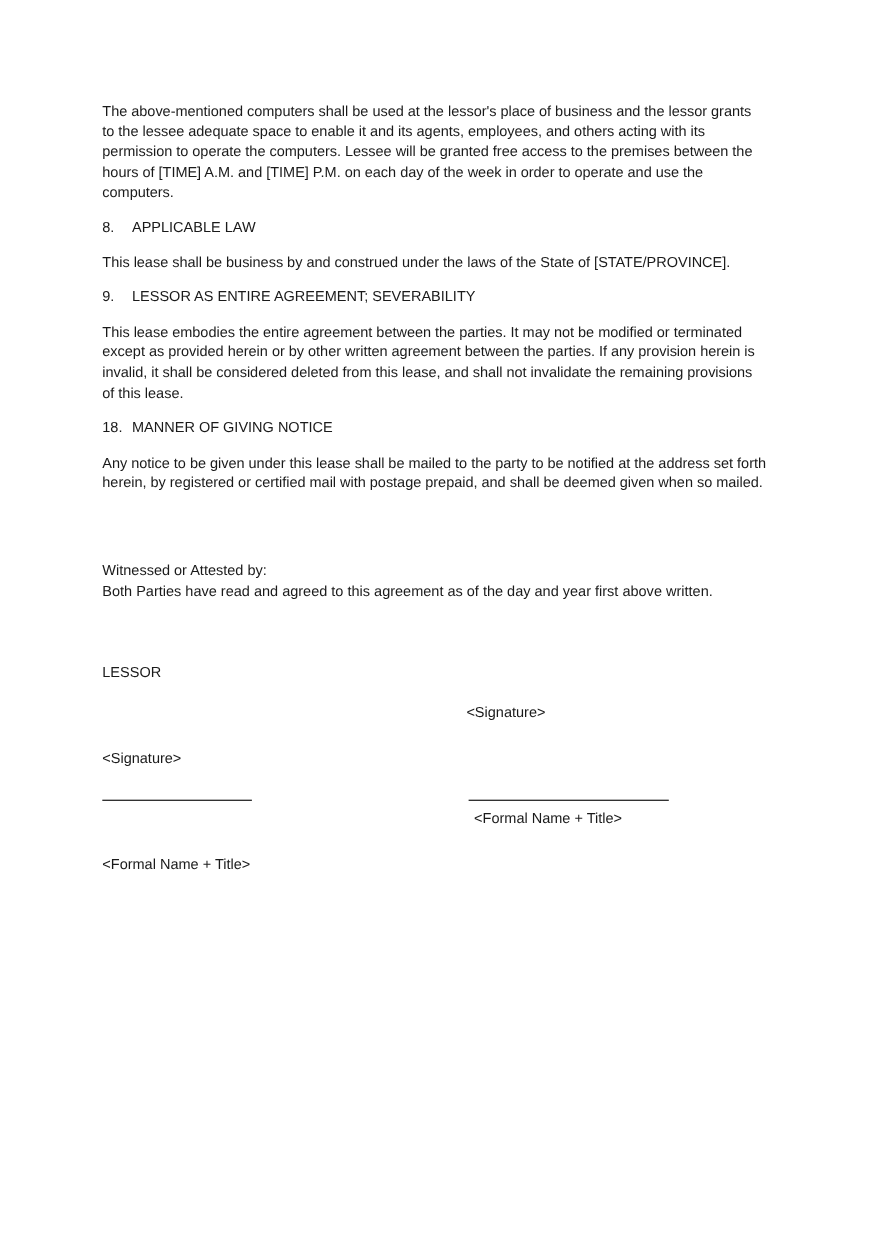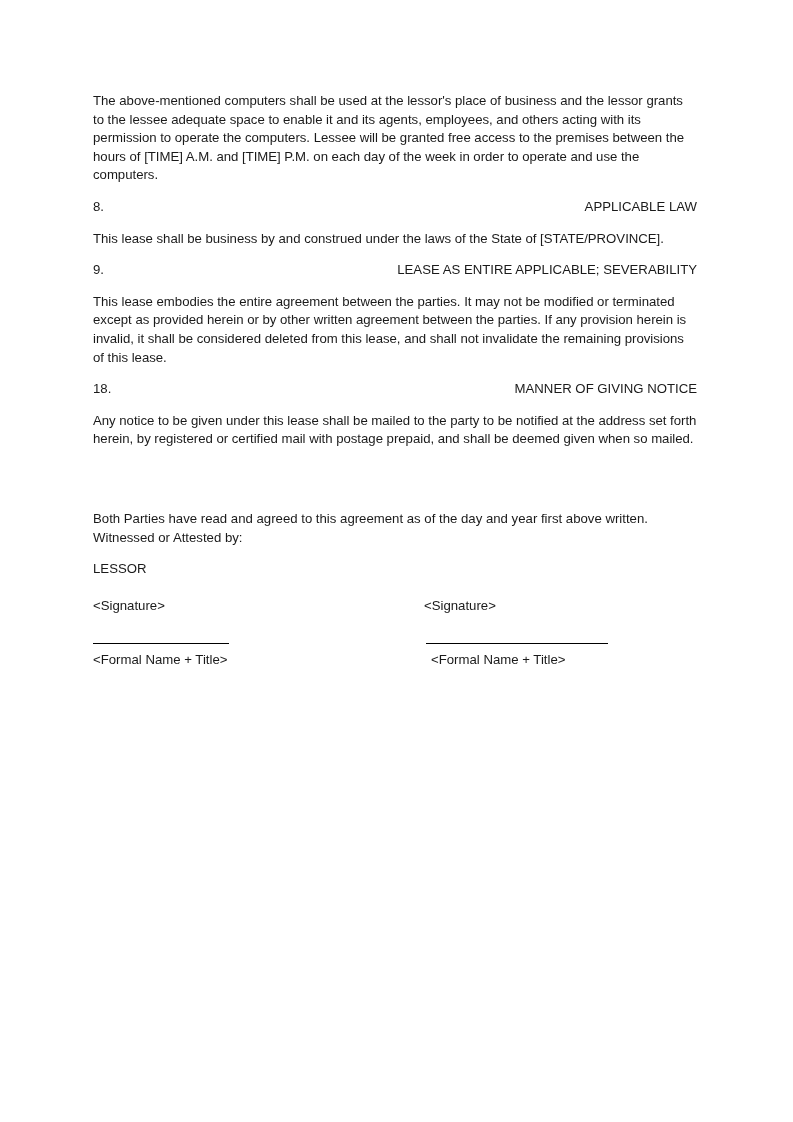--- a/index.html
+++ b/index.html
@@ -41,21 +41,20 @@
     display: flex;
     align-items: baseline;
   }
   .clause-num {
     width: 27px;
     flex: 0 0 27px;
     white-space: nowrap;
   }
   .clause-title {
     flex: 1 1 auto;
-    text-align: right;
   }
   .spacer-block {
     height: 48px;
   }
   .sign-intro {
     margin: 0 0 13px 0;
     font-size: 13.2px;
     line-height: 18.6px;
   }
   .sign-grid {
@@ -64,20 +63,21 @@
   }
   .sign-row {
     position: relative;
     display: flex;
     font-size: 13.2px;
     line-height: 18.6px;
   }
   .col-left {
     width: 331px;
     flex: 0 0 331px;
+    margin-top: 42px;
   }
   .col-right {
     flex: 1 1 auto;
   }
   .row-party {
     margin-bottom: 18px;
   }
   .row-sig {
     margin-bottom: 18px;
   }
@@ -117,37 +117,37 @@
 
     <div class="clause">
       <span class="clause-num">8.</span>
       <span class="clause-title">APPLICABLE LAW</span>
     </div>
 
     <p class="para">This lease shall be business by and construed under the laws of the State of [STATE/PROVINCE].</p>
 
     <div class="clause">
       <span class="clause-num">9.</span>
-      <span class="clause-title">LEASE AS ENTIRE APPLICABLE; SEVERABILITY</span>
+      <span class="clause-title">LESSOR AS ENTIRE AGREEMENT; SEVERABILITY</span>
     </div>
 
     <p class="para">This lease embodies the entire agreement between the parties. It may not be modified or terminated except as provided herein or by other written agreement between the parties. If any provision herein is invalid, it shall be considered deleted from this lease, and shall not invalidate the remaining provisions of this lease.</p>
 
     <div class="clause">
       <span class="clause-num">18.</span>
       <span class="clause-title">MANNER OF GIVING NOTICE</span>
     </div>
 
     <p class="para">Any notice to be given under this lease shall be mailed to the party to be notified at the address set forth herein, by registered or certified mail with postage prepaid, and shall be deemed given when so mailed.</p>
 
     <div class="spacer-block"></div>
 
     <div class="sign-intro">
+      <div>Witnessed or Attested by:</div>
       <div>Both Parties have read and agreed to this agreement as of the day and year first above written.</div>
-      <div>Witnessed or Attested by:</div>
     </div>
 
     <div class="sign-grid">
 
       <div class="sign-row row-party">
         <div class="col-left">LESSOR</div>
       </div>
 
       <div class="sign-row row-sig">
         <div class="col-left">&lt;Signature&gt;</div>

